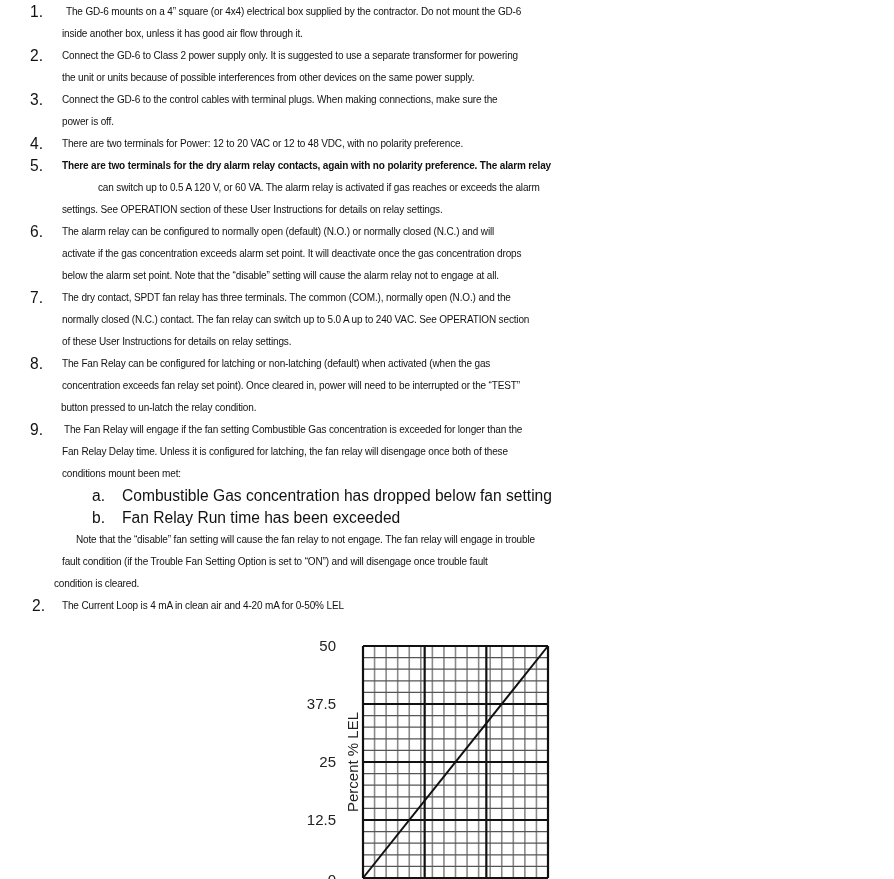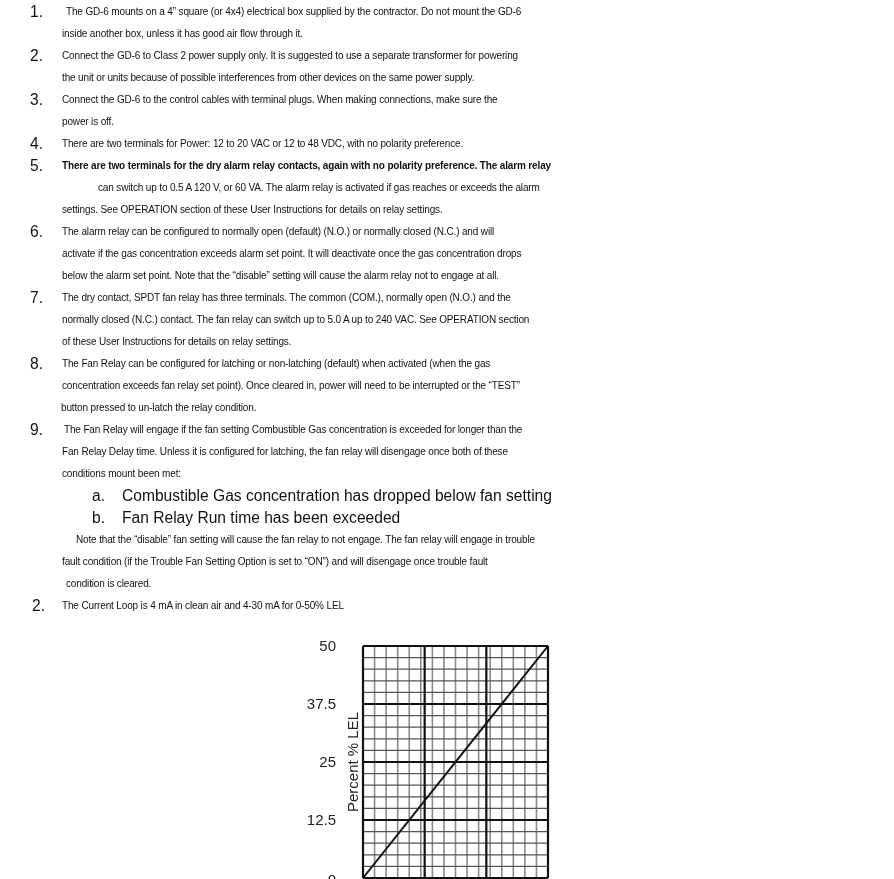--- a/index.html
+++ b/index.html
@@ -47,23 +47,23 @@
     <div class="num" style="left: 30px; top: 419px;">9.</div>
     <div class="line" style="left: 64px; top: 419px;">The Fan Relay will engage if the fan setting Combustible Gas concentration is exceeded for longer than the</div>
     <div class="line" style="left: 62px; top: 441px;">Fan Relay Delay time. Unless it is configured for latching, the fan relay will disengage once both of these</div>
     <div class="line" style="left: 62px; top: 463px;">conditions mount been met:</div>
     <div class="sub" style="left: 92px; top: 485px;">a.</div>
     <div class="sub" style="left: 122px; top: 485px;">Combustible Gas concentration has dropped below fan setting</div>
     <div class="sub" style="left: 92px; top: 507px;">b.</div>
     <div class="sub" style="left: 122px; top: 507px;">Fan Relay Run time has been exceeded</div>
     <div class="line" style="left: 76px; top: 529px;">Note that the “disable” fan setting will cause the fan relay to not engage. The fan relay will engage in trouble</div>
     <div class="line" style="left: 62px; top: 551px;">fault condition (if the Trouble Fan Setting Option is set to “ON”) and will disengage once trouble fault</div>
-    <div class="line" style="left: 66px; top: 573px;">condition is cleared.</div>
+    <div class="line" style="left: 54px; top: 573px;">condition is cleared.</div>
     <div class="num" style="left: 32px; top: 595px;">2.</div>
-    <div class="line" style="left: 62px; top: 595px;">The Current Loop is 4 mA in clean air and 4-30 mA for 0-50% LEL</div>
+    <div class="line" style="left: 62px; top: 595px;">The Current Loop is 4 mA in clean air and 4-20 mA for 0-50% LEL</div>
   </div>
 
 <svg id="chart" width="270" height="249" xmlns="http://www.w3.org/2000/svg">
     <line x1="73" y1="16" x2="73" y2="248" stroke="#8a8a8a" stroke-width="1.6"></line>
     <line x1="84.5625" y1="16" x2="84.5625" y2="248" stroke="#8a8a8a" stroke-width="1.6"></line>
     <line x1="96.125" y1="16" x2="96.125" y2="248" stroke="#8a8a8a" stroke-width="1.6"></line>
     <line x1="107.6875" y1="16" x2="107.6875" y2="248" stroke="#8a8a8a" stroke-width="1.6"></line>
     <line x1="119.25" y1="16" x2="119.25" y2="248" stroke="#8a8a8a" stroke-width="1.6"></line>
     <line x1="130.8125" y1="16" x2="130.8125" y2="248" stroke="#8a8a8a" stroke-width="1.6"></line>
     <line x1="142.375" y1="16" x2="142.375" y2="248" stroke="#8a8a8a" stroke-width="1.6"></line>

